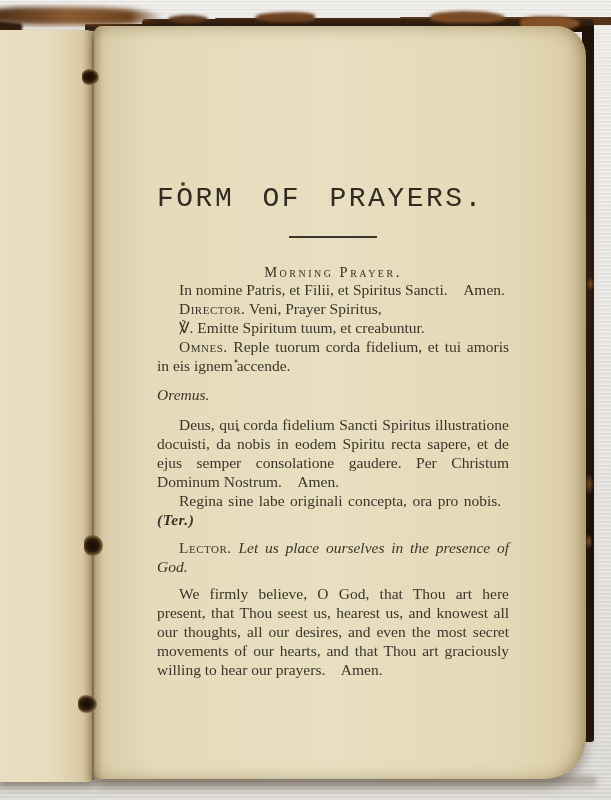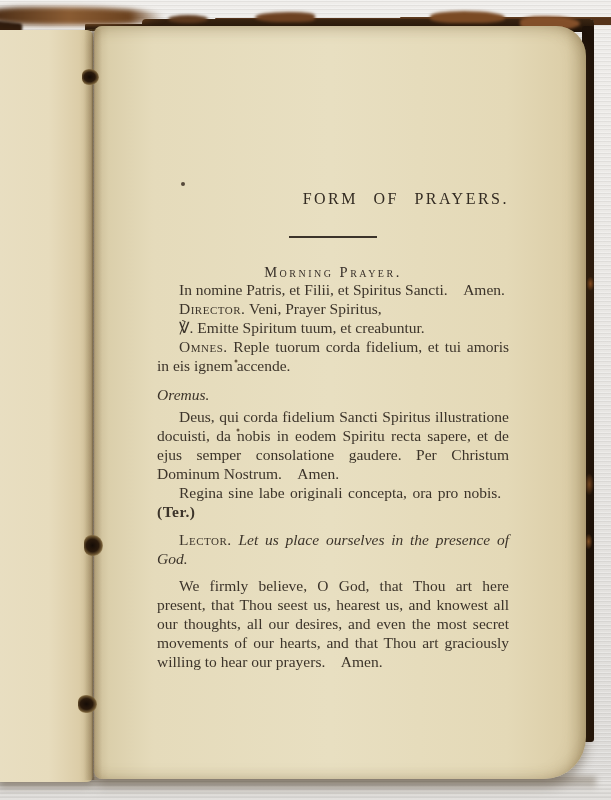--- a/index.html
+++ b/index.html
@@ -92,34 +92,34 @@
   .hole-mid{left:84px;top:535px;width:19px;height:21px;}
   .hole-bottom{left:78px;top:695px;width:19px;height:18px;}
   .specks{position:absolute;left:0;top:0;width:2px;height:2px;z-index:6;border-radius:50%;
     box-shadow:182px 183px 0 1px #55483a, 237px 429px 0 .5px #6a5a44, 235px 360px 0 .5px #6a5a44;}
   
   .content{
     position:absolute;left:63px;top:160px;width:352px;z-index:7;
     color:#3c342a;font-size:15.5px;line-height:19px;
   }
   .title{
-    text-align:right;font-size:16px;line-height:26px;font-weight:400;
-    letter-spacing:2.5px;word-spacing:9px;color:#332b22;
+    text-align:left;font-size:28px;line-height:26px;font-weight:400;
+    letter-spacing:2.5px;word-spacing:9px;color:#332b22;font-family:Liberation Mono, monospace;
   }
   .rule{width:88px;height:2px;background:#3b332a;margin:24px auto 0;}
   .heading{
     text-align:center;font-variant:small-caps;font-size:14.5px;line-height:16px;
     letter-spacing:2.5px;margin-top:26px;color:#38302. ;color:#38302a;
   }
   .content p{margin:0;text-indent:22px;text-align:justify;}
   .p-first{margin-top:13px;}
   .speaker{font-variant:small-caps;letter-spacing:.5px;}
-  .oremus{text-align:right;text-indent:0 !important;font-style:italic;margin:10px 0 3px !important;}
+  .oremus{text-align:right;text-indent:0 !important;font-style:italic;margin:10px 0 11px !important;}
   .it{font-style:italic;}
-  .ter{font-weight:700;letter-spacing:.5px;}
+  .ter{font-style:italic;font-weight:700;letter-spacing:.5px;}
   .vr-sign{font-family:"Liberation Serif","DejaVu Sans",serif;}
   .p-lector{margin-top:9px !important;}
   .p-believe{margin-top:8px !important;}
 </style>
 </head>
 <body>
 
 <div class="fabric"></div>
 <div class="fabric-bottom"></div>
 <div class="book-shadow"></div>

